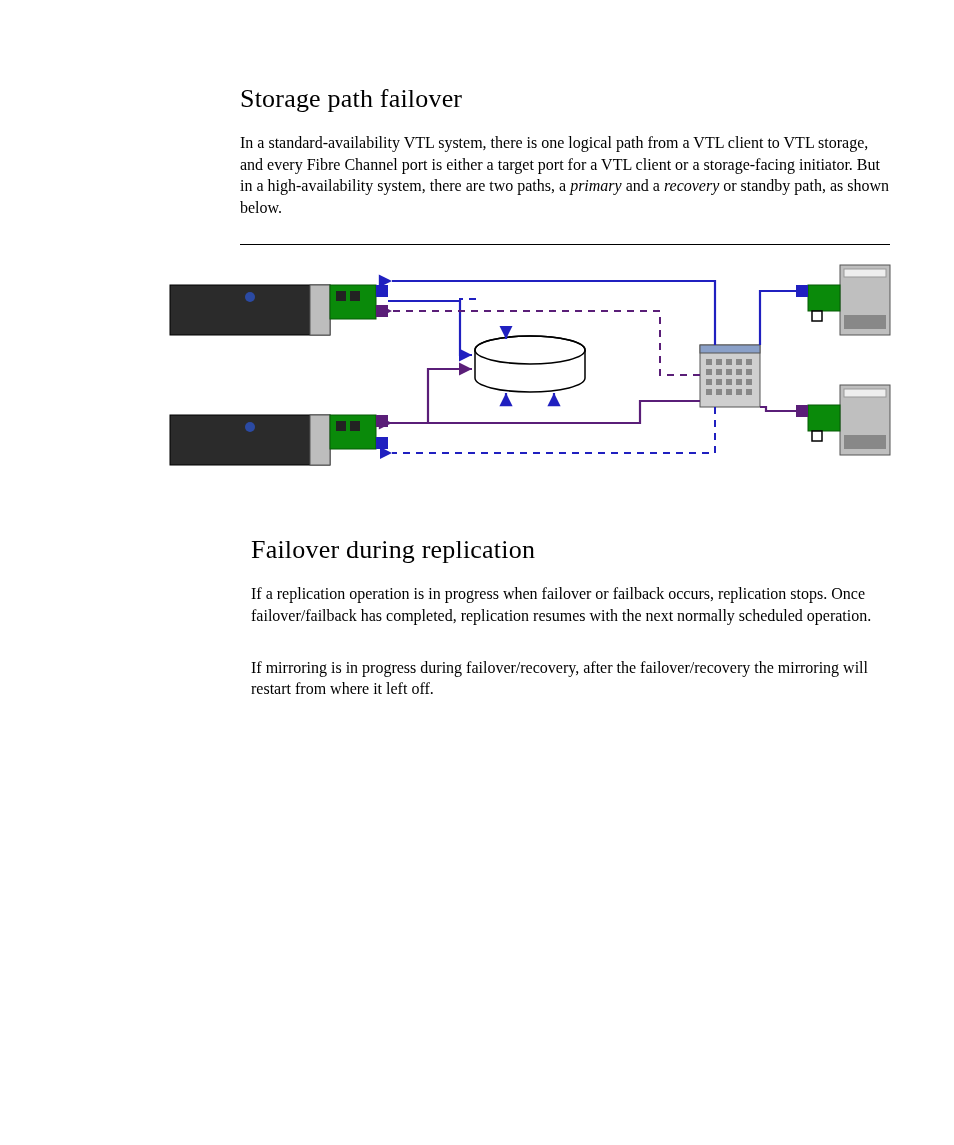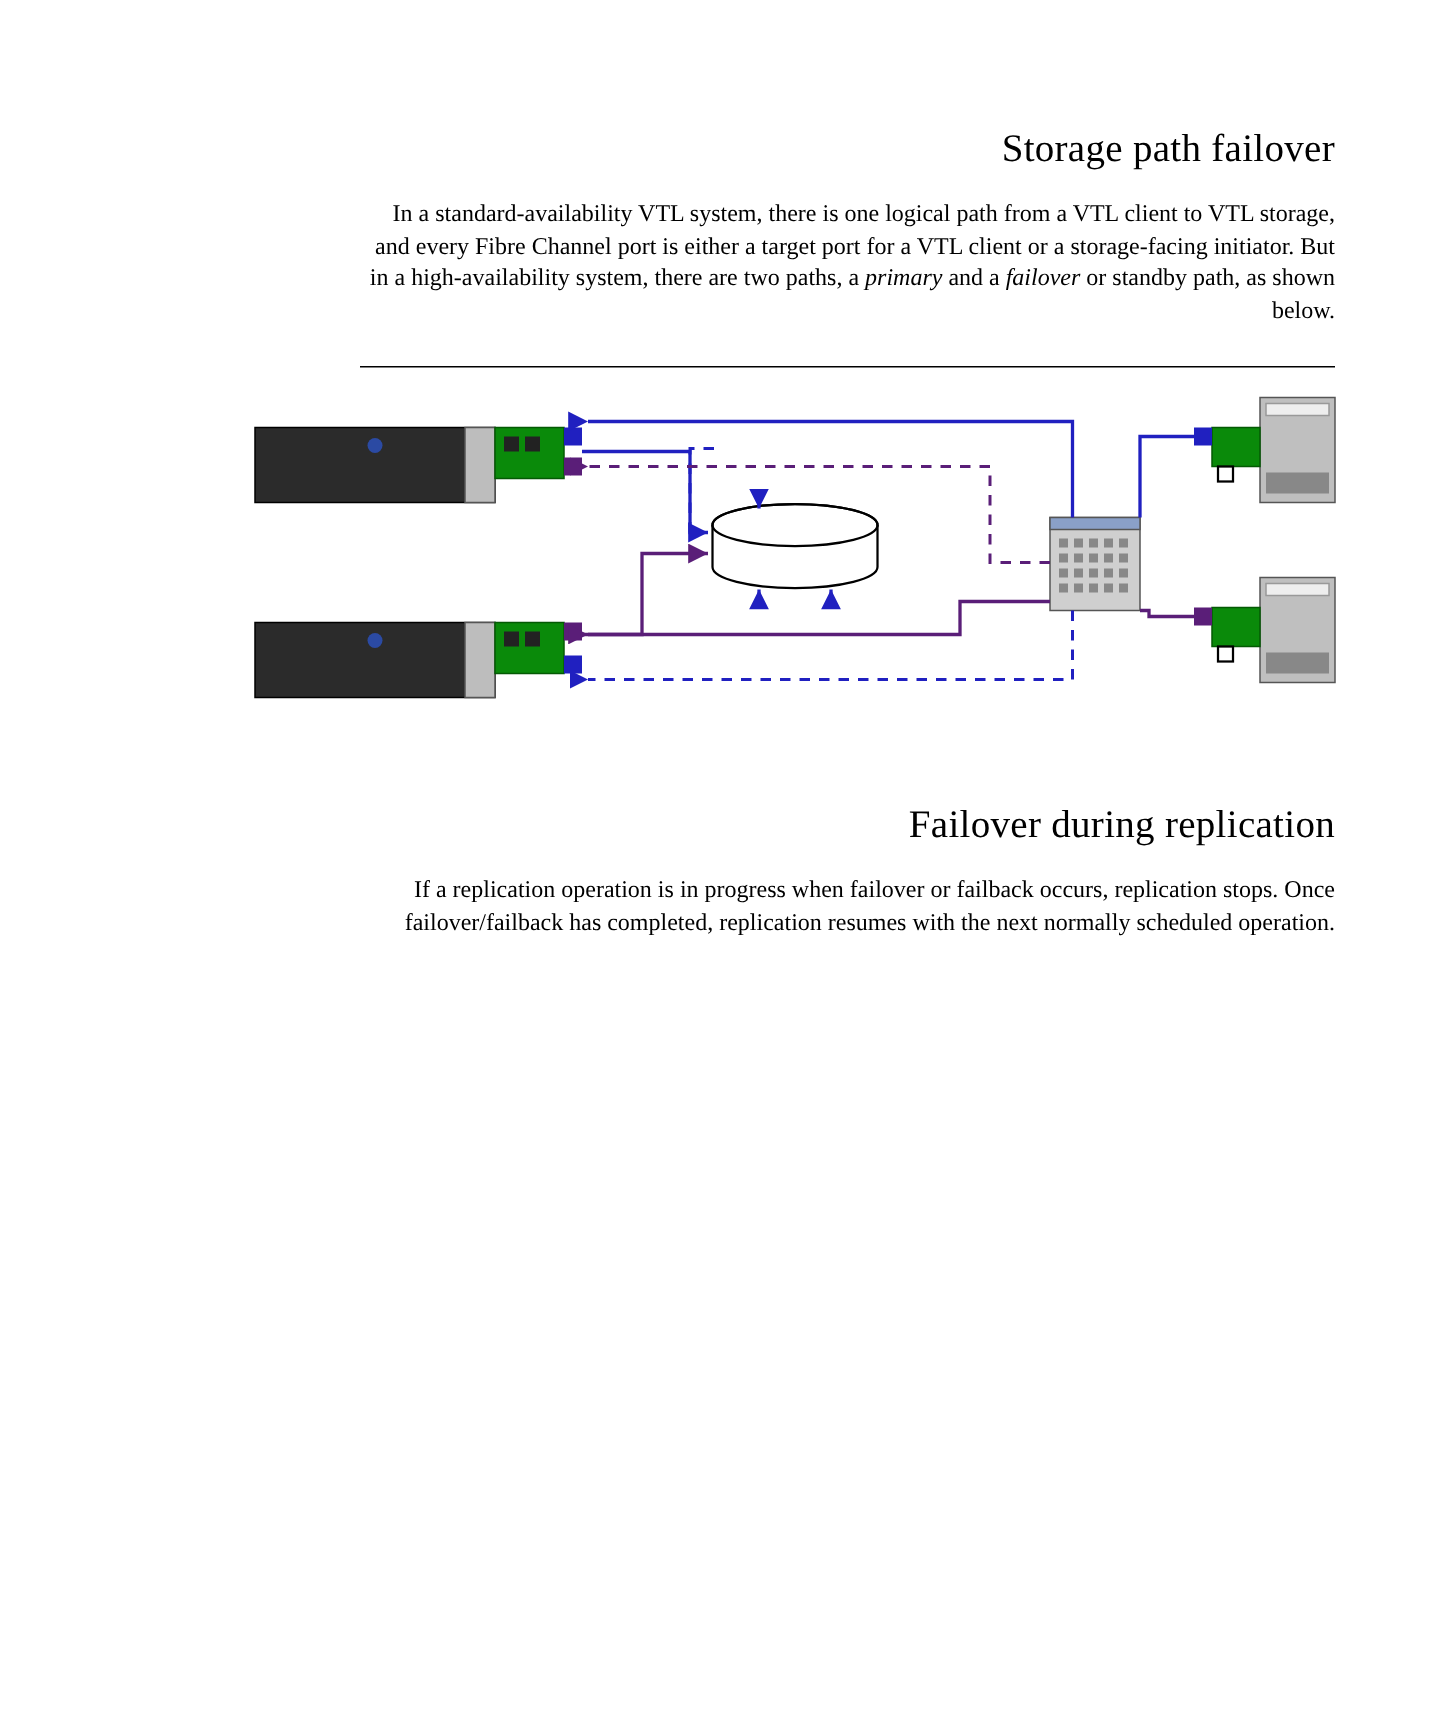--- a/index.html
+++ b/index.html
@@ -8,21 +8,20 @@
     background: #fff;
     font-family: "Palatino Linotype", "Book Antiqua", Palatino, Georgia, serif;
     color: #000;
   }
   .page {
     width: 954px;
     height: 1145px;
     position: relative;
     box-sizing: border-box;
     padding: 84px 64px 0 240px;
-    text-align: right;
   }
   h2 {
     font-weight: 400;
     font-size: 26px;
     margin: 0 0 18px 0;
     letter-spacing: 0.2px;
   }
   p {
     font-size: 16px;
     line-height: 1.35;
@@ -47,21 +46,21 @@
 <body>
 
 <div class="page">
 
   <h2>Storage path failover</h2>
 
   <p>
     <span>In a standard-availability VTL system, there is one logical path from a VTL client to VTL storage, and every Fibre Channel port is either a target port for a VTL client or a storage-facing initiator. But in a high-availability system, there are two paths, a </span>
     <em>primary</em>
     <span> and a </span>
-    <em>failover</em>
+    <em>recovery</em>
     <span> or standby path, as shown below.</span>
   </p>
 
   <hr class="divider">
 
   <div class="figure">
     <svg viewBox="0 0 740 240" width="740" height="240">
 
       <defs>
         <marker id="arrBlue" markerWidth="10" markerHeight="10" refX="6" refY="3" orient="auto">
@@ -189,15 +188,16 @@
       </g>
     </svg>
   </div>
 
   <div class="section">
     <h2>Failover during replication</h2>
     <p>If a replication operation is in progress when failover or failback occurs, replication stops. Once failover/failback has completed, replication resumes with the next normally scheduled operation.</p>
   </div>
 
   <div class="section">
+    <p>If mirroring is in progress during failover/recovery, after the failover/recovery the mirroring will restart from where it left off.</p>
   </div>
 
 </div>
 
 </body></html>

